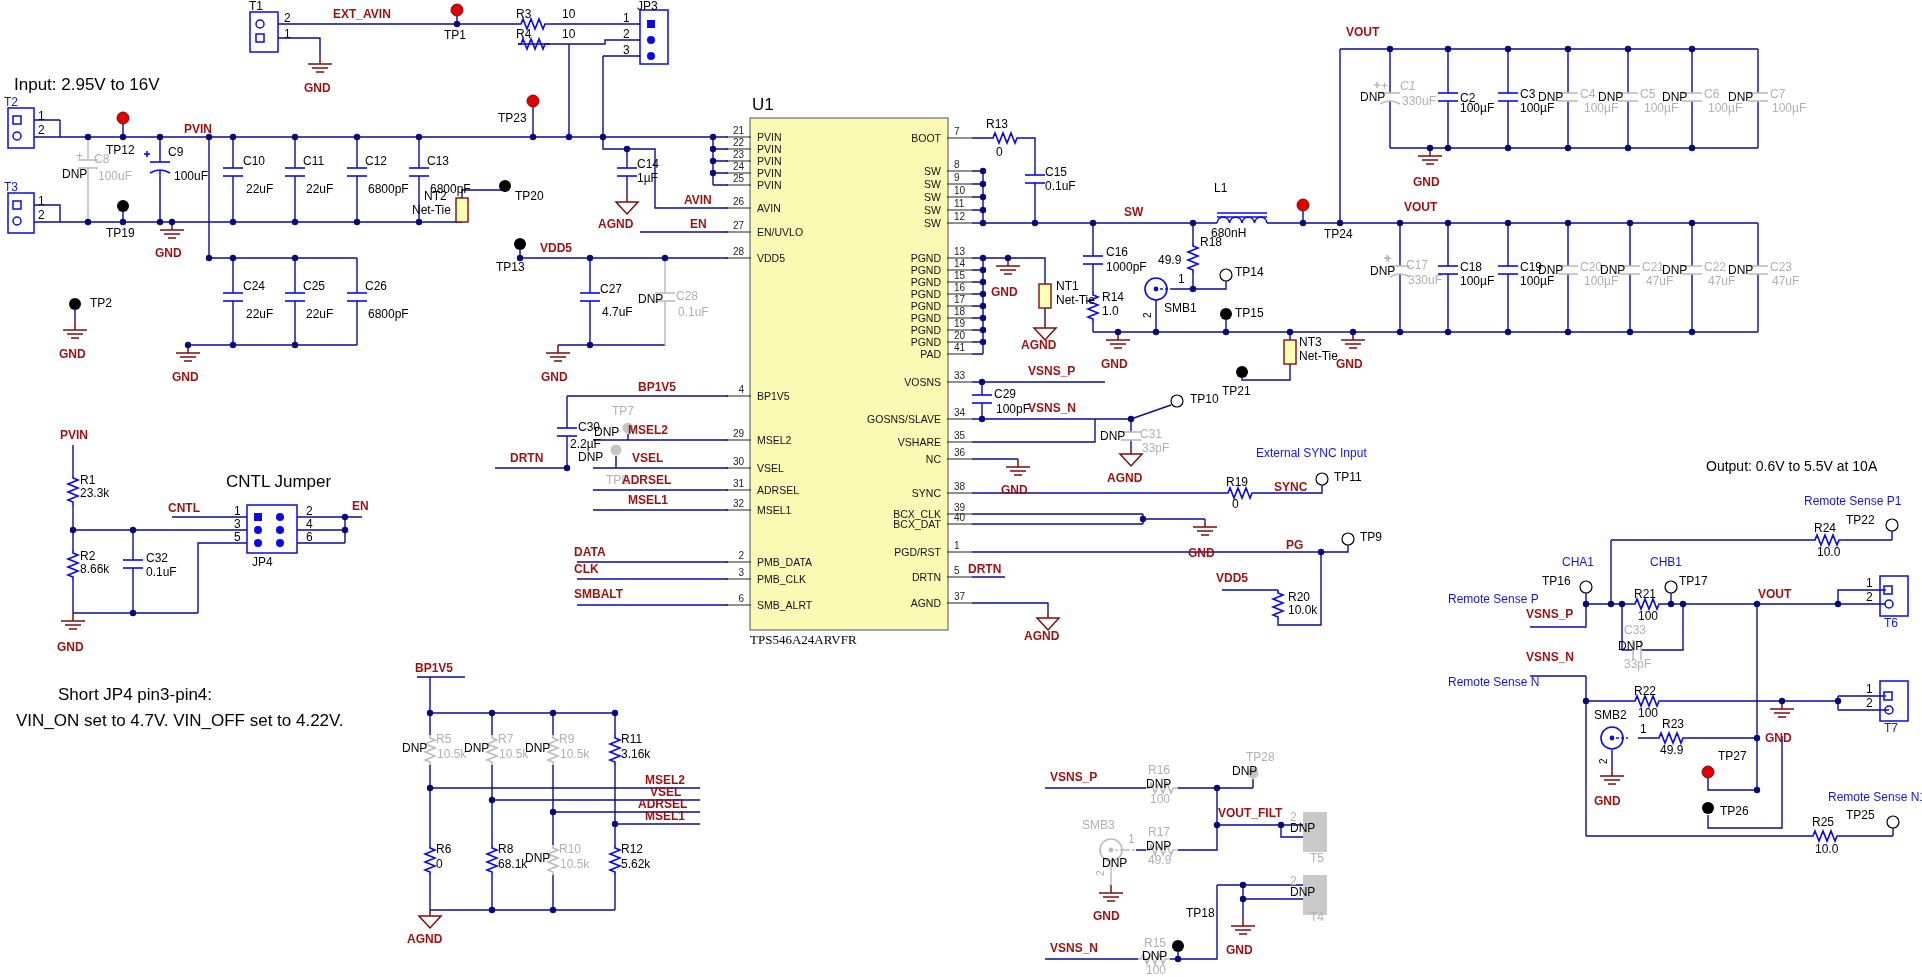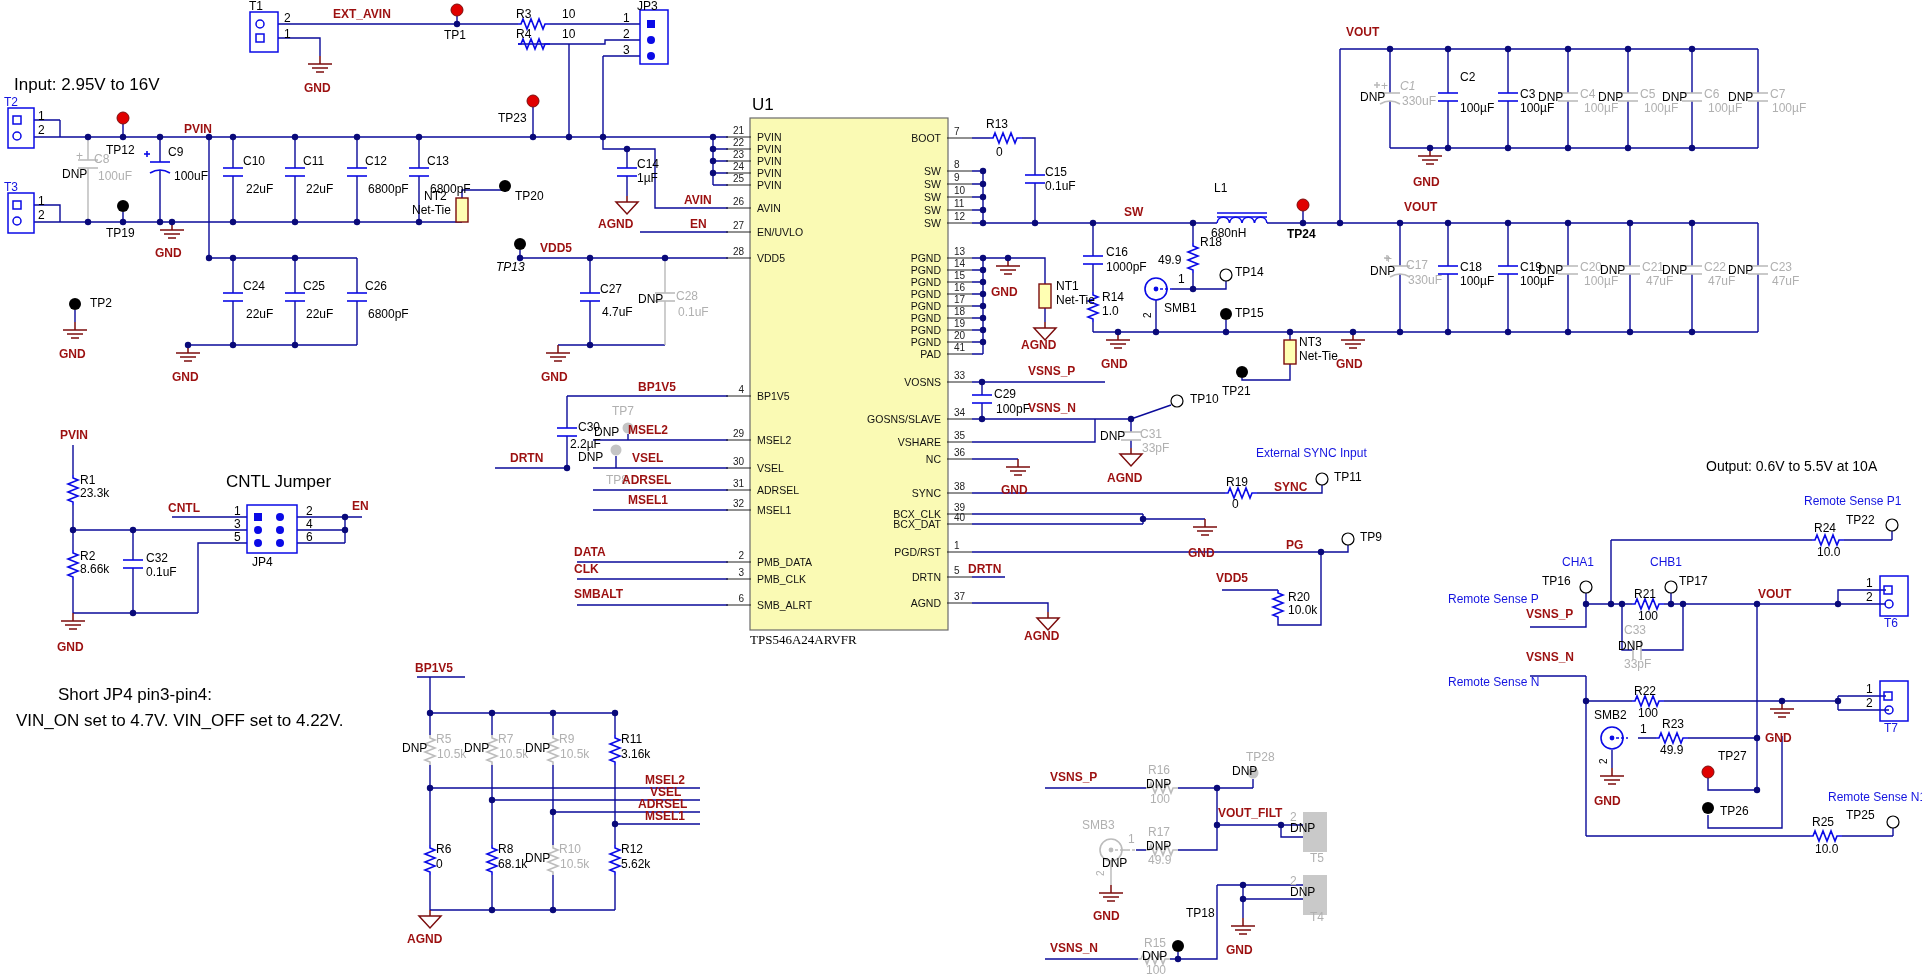--- a/index.html
+++ b/index.html
@@ -600,21 +600,21 @@
       <span class="lab k" style="left: 306px; top: 308px;">22uF</span>
       <span class="lab k" style="left: 365px; top: 280px;">C26</span>
       <span class="lab k" style="left: 368px; top: 308px;">6800pF</span>
       <span class="lab r" style="left: 172px; top: 371px;">GND</span>
       <span class="lab k" style="left: 90px; top: 297px;">TP2</span>
       <span class="lab r" style="left: 59px; top: 348px;">GND</span>
       <span class="lab k" style="left: 498px; top: 112px;">TP23</span>
       <span class="lab k" style="left: 515px; top: 190px;">TP20</span>
       <span class="lab k" style="left: 424px; top: 190px;">NT2</span>
       <span class="lab k" style="left: 412px; top: 204px;">Net-Tie</span>
-      <span class="lab k" style="left: 496px; top: 261px; font-style: italic;">TP13</span>
+      <span class="lab k" style="left: 496px; top: 261px;">TP13</span>
       <span class="lab r" style="left: 540px; top: 242px;">VDD5</span>
       <span class="lab k" style="left: 637px; top: 158px;">C14</span>
       <span class="lab k" style="left: 637px; top: 172px;">1µF</span>
       <span class="lab r" style="left: 598px; top: 218px;">AGND</span>
       <span class="lab r" style="left: 684px; top: 194px;">AVIN</span>
       <span class="lab r" style="left: 690px; top: 218px;">EN</span>
       <span class="lab k" style="left: 600px; top: 283px; text-align: center;">C27</span>
       <span class="lab k" style="left: 602px; top: 306px;">4.7uF</span>
       <span class="lab k" style="left: 638px; top: 293px;">DNP</span>
       <span class="lab g" style="left: 676px; top: 290px;">C28</span>
@@ -694,31 +694,31 @@
       <span class="lab k" style="left: 1200px; top: 236px;">R18</span>
       <span class="lab k" style="left: 1158px; top: 254px;">49.9</span>
       <span class="lab k" style="left: 1164px; top: 302px;">SMB1</span>
       <span class="lab k" style="left: 1178px; top: 273px;">1</span>
       <span class="lab rot" style="left: 1143px; top: 318px;">2</span>
       <span class="lab k" style="left: 1235px; top: 266px;">TP14</span>
       <span class="lab k" style="left: 1235px; top: 307px;">TP15</span>
       <span class="lab r" style="left: 1101px; top: 358px;">GND</span>
       <span class="lab k" style="left: 1214px; top: 182px;">L1</span>
       <span class="lab k" style="left: 1211px; top: 227px;">680nH</span>
-      <span class="lab k" style="left: 1287px; top: 228px; font-weight: bold;">TP24</span>
+      <span class="lab k" style="left: 1324px; top: 228px;">TP24</span>
       <span class="lab k" style="left: 1299px; top: 336px;">NT3</span>
       <span class="lab k" style="left: 1299px; top: 350px;">Net-Tie</span>
       <span class="lab r" style="left: 1336px; top: 358px;">GND</span>
       <span class="lab k" style="left: 1222px; top: 385px;">TP21</span>
       <span class="lab r" style="left: 1346px; top: 26px;">VOUT</span>
       <span class="lab g" style="left: 1381px; top: 80px;">+</span>
       <span class="lab k" style="left: 1360px; top: 91px;">DNP</span>
       <span class="lab g" style="left: 1400px; top: 80px; font-style: italic;">C1</span>
       <span class="lab g" style="left: 1402px; top: 95px;">330uF</span>
-      <span class="lab k" style="left: 1460px; top: 71px;">C2</span>
+      <span class="lab k" style="left: 1460px; top: 92px;">C2</span>
       <span class="lab k" style="left: 1460px; top: 102px;">100µF</span>
       <span class="lab k" style="left: 1520px; top: 88px;">C3</span>
       <span class="lab k" style="left: 1520px; top: 102px;">100µF</span>
       <span class="lab k" style="left: 1538px; top: 91px;">DNP</span>
       <span class="lab g" style="left: 1580px; top: 88px;">C4</span>
       <span class="lab g" style="left: 1584px; top: 102px;">100µF</span>
       <span class="lab k" style="left: 1598px; top: 91px;">DNP</span>
       <span class="lab g" style="left: 1640px; top: 88px;">C5</span>
       <span class="lab g" style="left: 1644px; top: 102px;">100µF</span>
       <span class="lab k" style="left: 1662px; top: 91px;">DNP</span>

